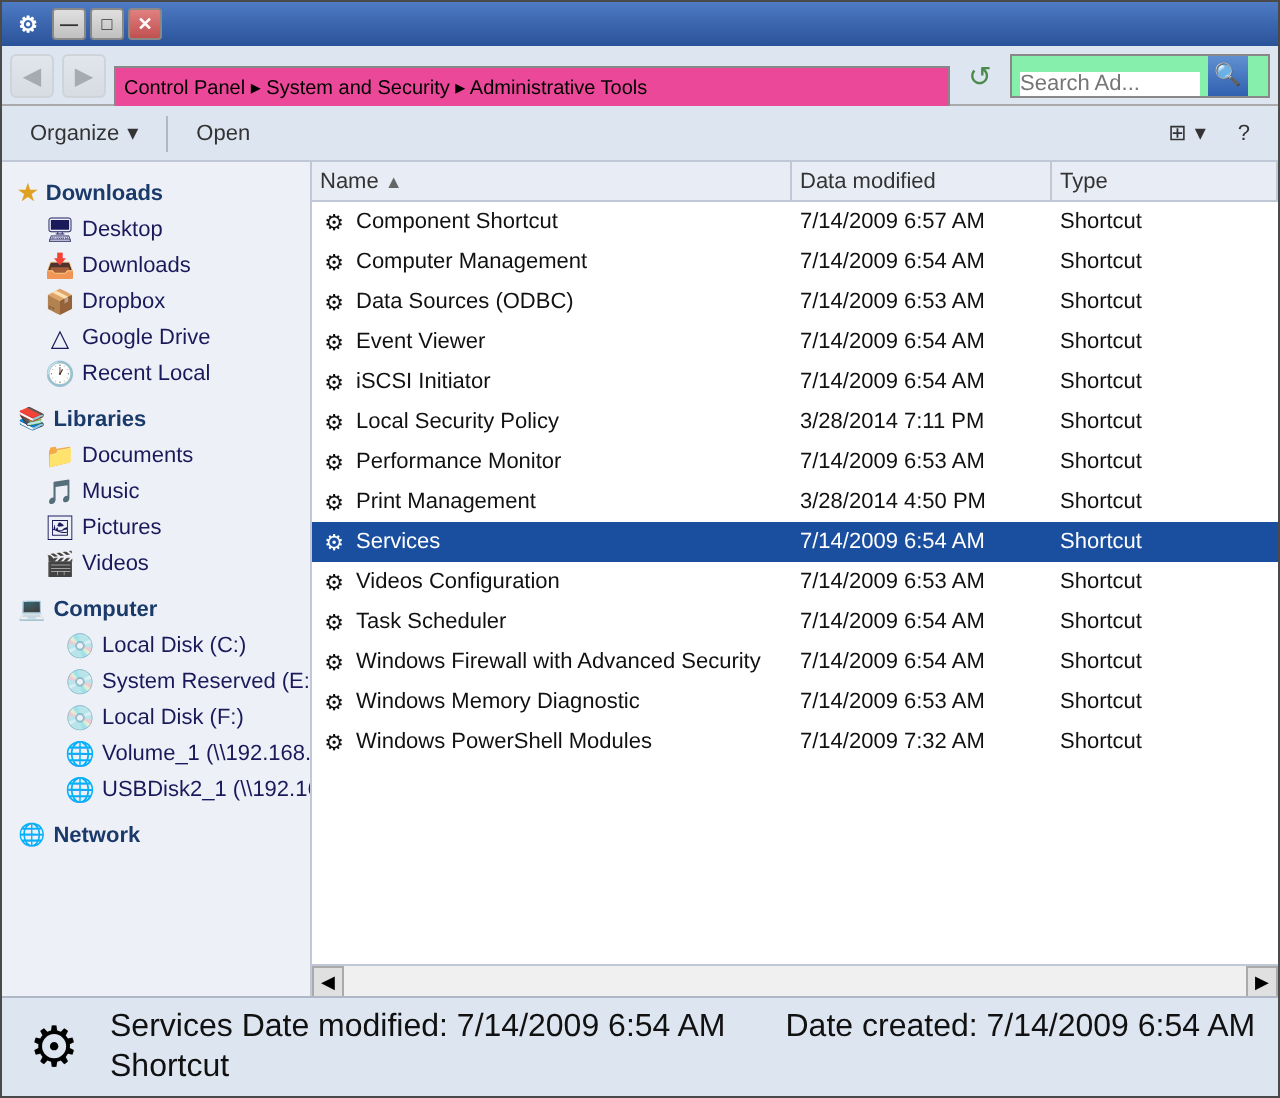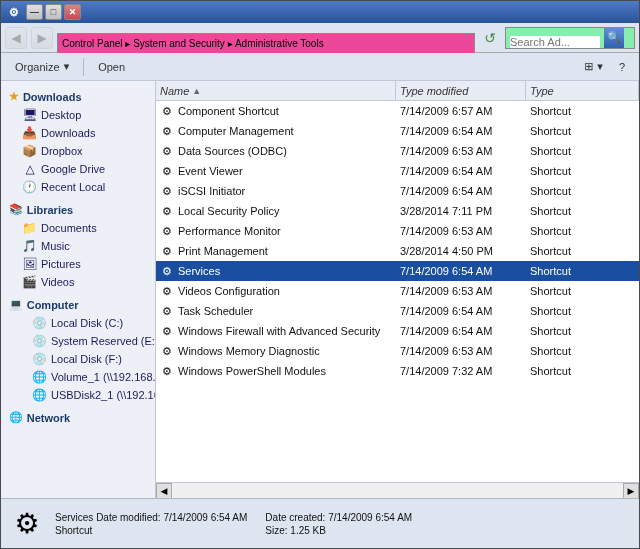--- a/index.html
+++ b/index.html
@@ -265,21 +265,20 @@
       flex-direction: column;
       overflow: hidden;
     }
 
     .file-list-header {
       display: flex;
       background: #e8ecf4;
       border-bottom: 1px solid #c0c8d8;
       height: 20px;
       align-items: center;
-      font-style: italic;
     }
 
     .col-header {
       display: flex;
       align-items: center;
       height: 100%;
       font-size: 11px;
       font-weight: normal;
       color: #333;
       cursor: pointer;
@@ -385,22 +384,22 @@
       width: 36px;
       height: 36px;
       display: flex;
       align-items: center;
       justify-content: center;
       font-size: 28px;
     }
 
     .status-info {
       display: flex;
-      gap: 18px;
-      font-size: 10px;
+      gap: 30px;
+      font-size: 16px;
       color: #111;
       justify-content: space-between;
     }
 
     .status-col {
       display: flex;
       flex-direction: column;
       gap: 2px;
     }
   </style>
@@ -542,21 +541,21 @@
     </div>
 
     <div class="file-area">
 
       <div class="file-list-header">
         <div class="col-header col-name">
           <span>Name</span>
           <span class="col-sort-arrow">▲</span>
         </div>
         <div class="col-header col-date">
-          <span>Type modified</span>
+          <span>Data modified</span>
         </div>
         <div class="col-header col-type">
           <span>Type</span>
         </div>
       </div>
 
       <div class="file-list-body" id="file-list-body">
 
       <div class="file-row">
     <div class="file-cell cell-name">
@@ -682,18 +681,17 @@
 
   <div class="status-bar">
     <div class="status-icon">⚙</div>
     <div class="status-info">
       <div class="status-col">
         <span><span>Services</span> <span>Date modified: 7/14/2009 6:54 AM</span></span>
         <span>Shortcut</span>
       </div>
       <div class="status-col">
         <span>Date created: 7/14/2009 6:54 AM</span>
-        <span>Size: 1.25 KB</span>
       </div>
     </div>
   </div>
 
 </div>
 
 </body></html>

